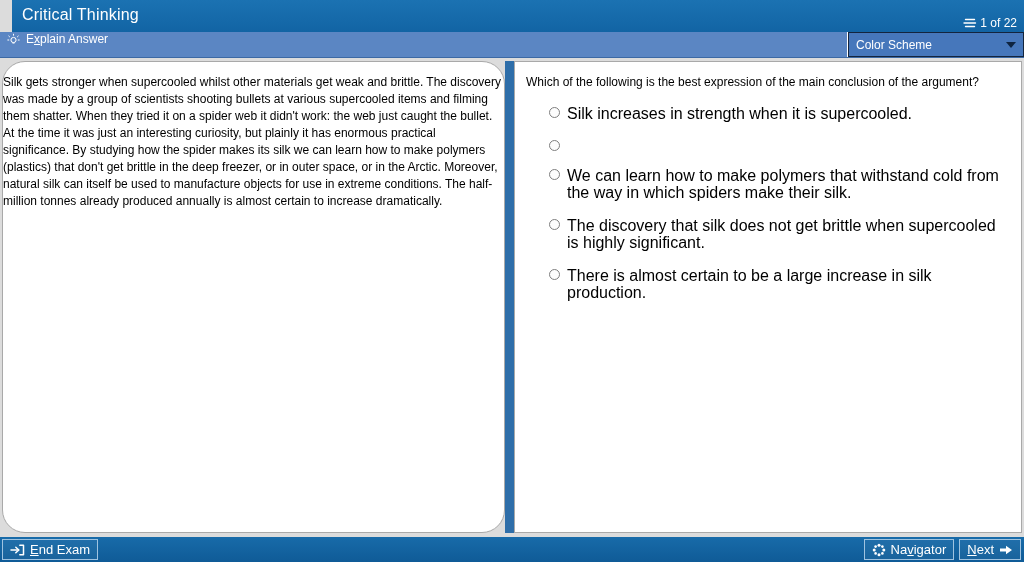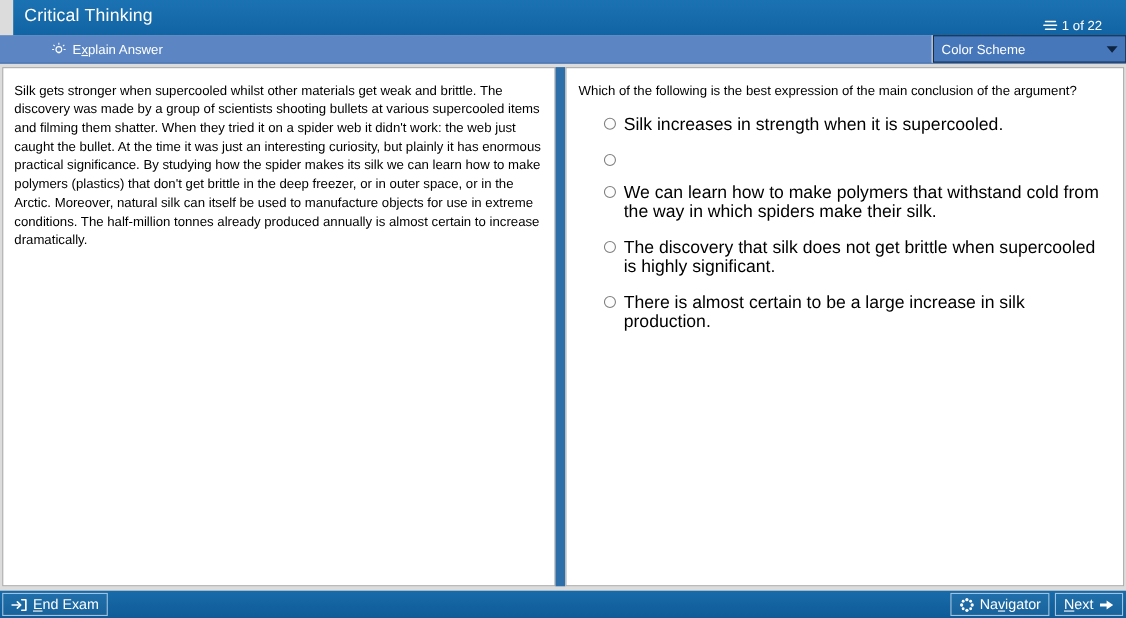--- a/index.html
+++ b/index.html
@@ -19,41 +19,40 @@
     margin-left: 12px;
   }
   .titlebar .title {
     position: absolute;
     left: 10px; top: 6px;
     font-size: 16px;
     letter-spacing: 0.2px;
   }
   .titlebar .counter {
     position: absolute;
-    right: 22px; bottom: 2px;
+    right: 7px; bottom: 2px;
     font-size: 12px;
     display: flex; align-items: center; gap: 3px;
   }
 
   
   .toolbar {
     height: 26px;
     background: #5b86c3;
     border-bottom: 1px solid #3c69a4;
     color: #ffffff;
     font-size: 12px;
     display: flex;
     align-items: stretch;
   }
   .tool-item {
-    display: flex; align-items: center; gap: 5px;
+    display: flex; align-items: flex-start; gap: 5px;
     padding: 0 0;
     cursor: default;
     white-space: nowrap;
-    margin-left: 40px;
   }
   .tool-left { padding-left: 6px; }
   .toolbar .spacer { flex: 1; }
   .underline-key { text-decoration: underline; }
 
   .dropdown {
     width: 176px;
     background: #4677bb;
     border: 1px solid #14253d;
     box-shadow: -1px 0 0 #ffffff;
@@ -77,21 +76,21 @@
     background: #dcdcdc;
     display: flex;
     padding: 3px 2px 4px 2px;
   }
   .panel {
     background: #ffffff;
     border: 1px solid #a9a9a9;
     height: 472px;
     overflow: hidden;
   }
-  .panel-left { flex: 0 0 503px; padding: 12px 10px; }
+  .panel-left { flex: 0 0 503px; padding: 12px 0; border-radius: 23px; }
   .divider { flex: 0 0 9px; background: #2e6ea9; height: 472px; }
   .panel-right { flex: 1; padding: 12px 12px 12px 11px; }
 
   .passage {
     font-size: 12px;
     line-height: 17px;
     color: #000000;
   }
 
   .question-prompt {

